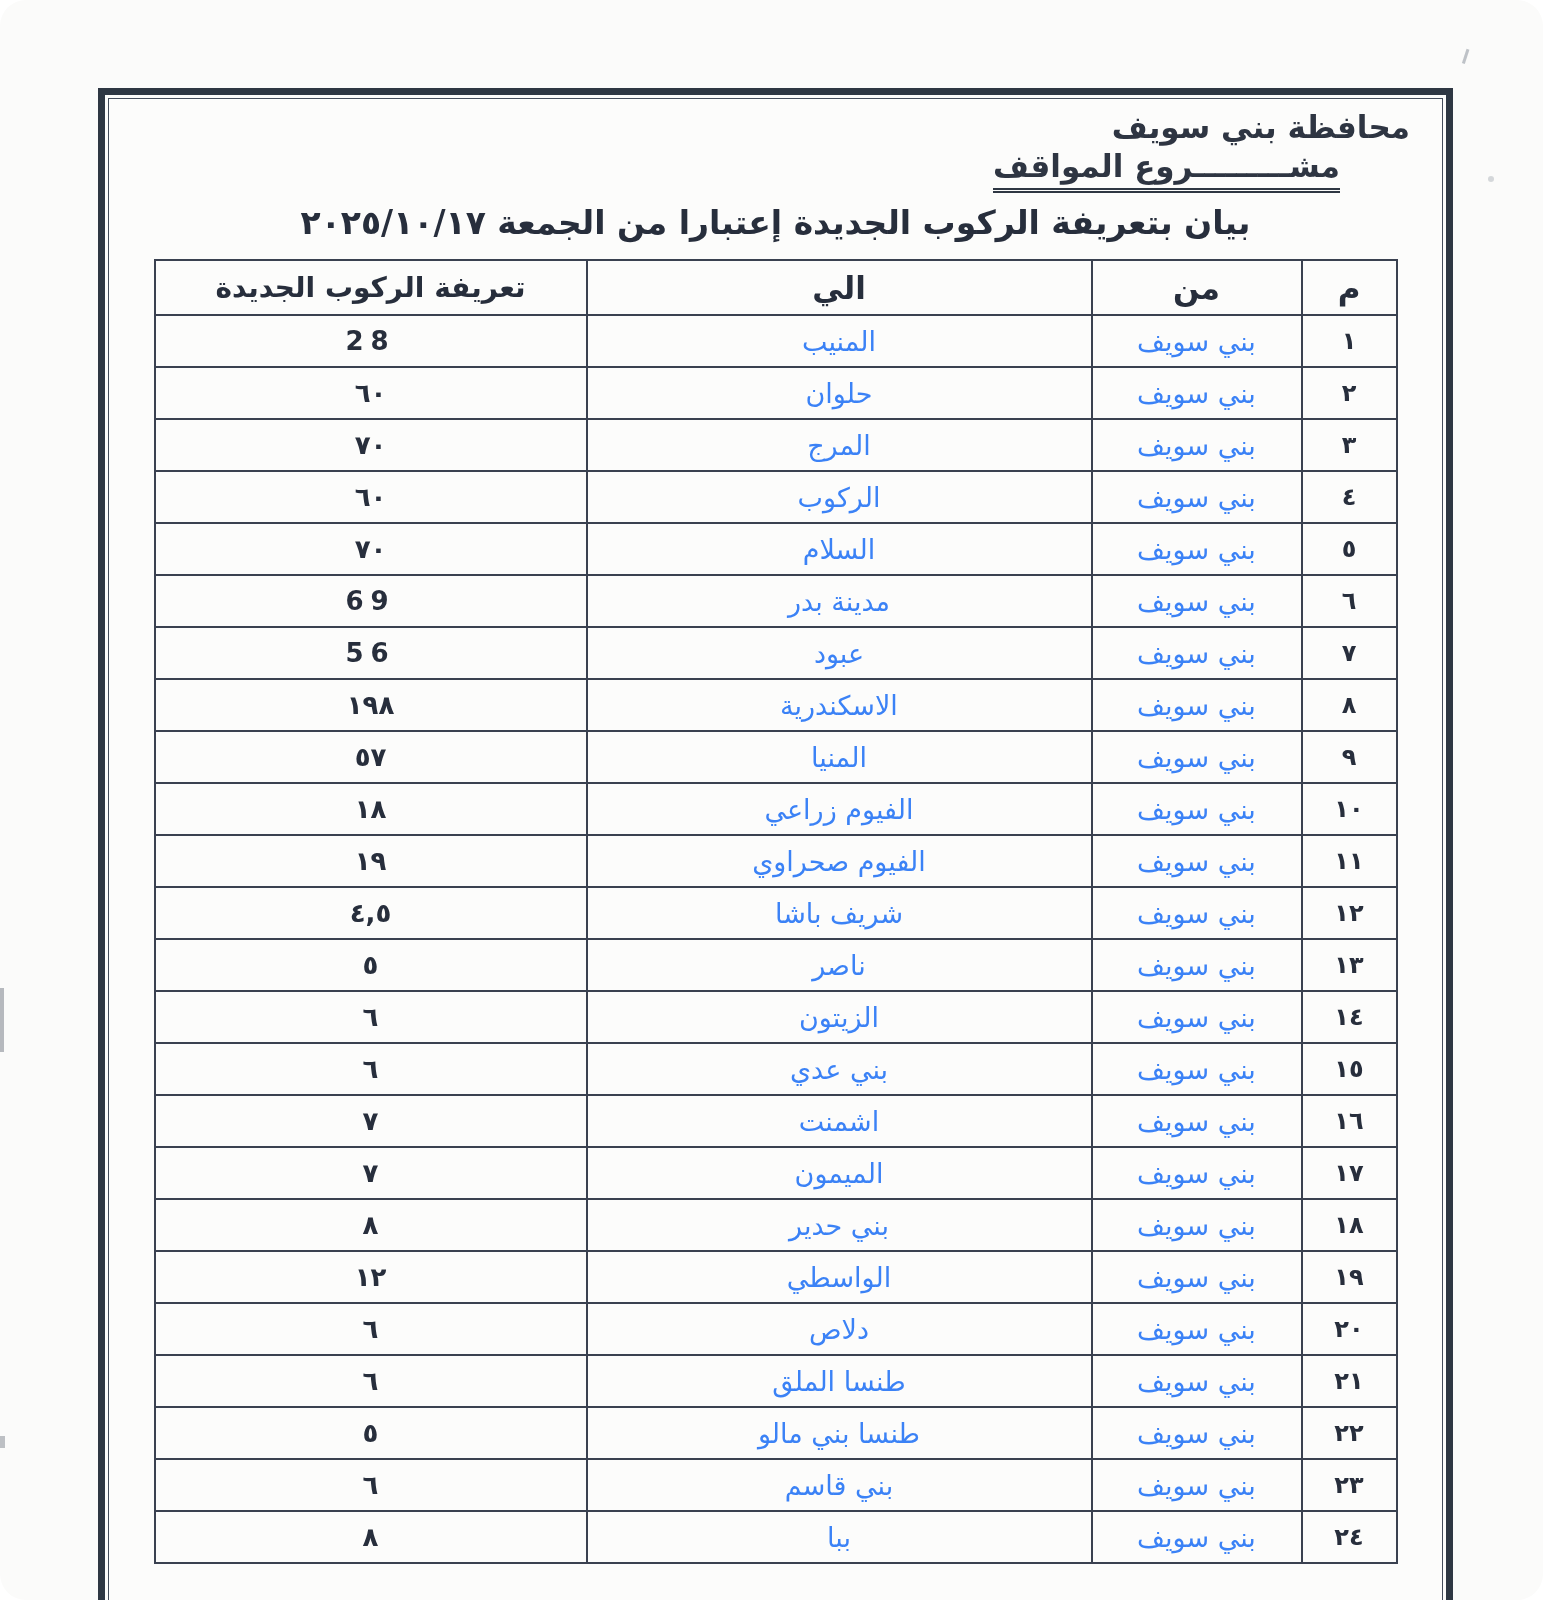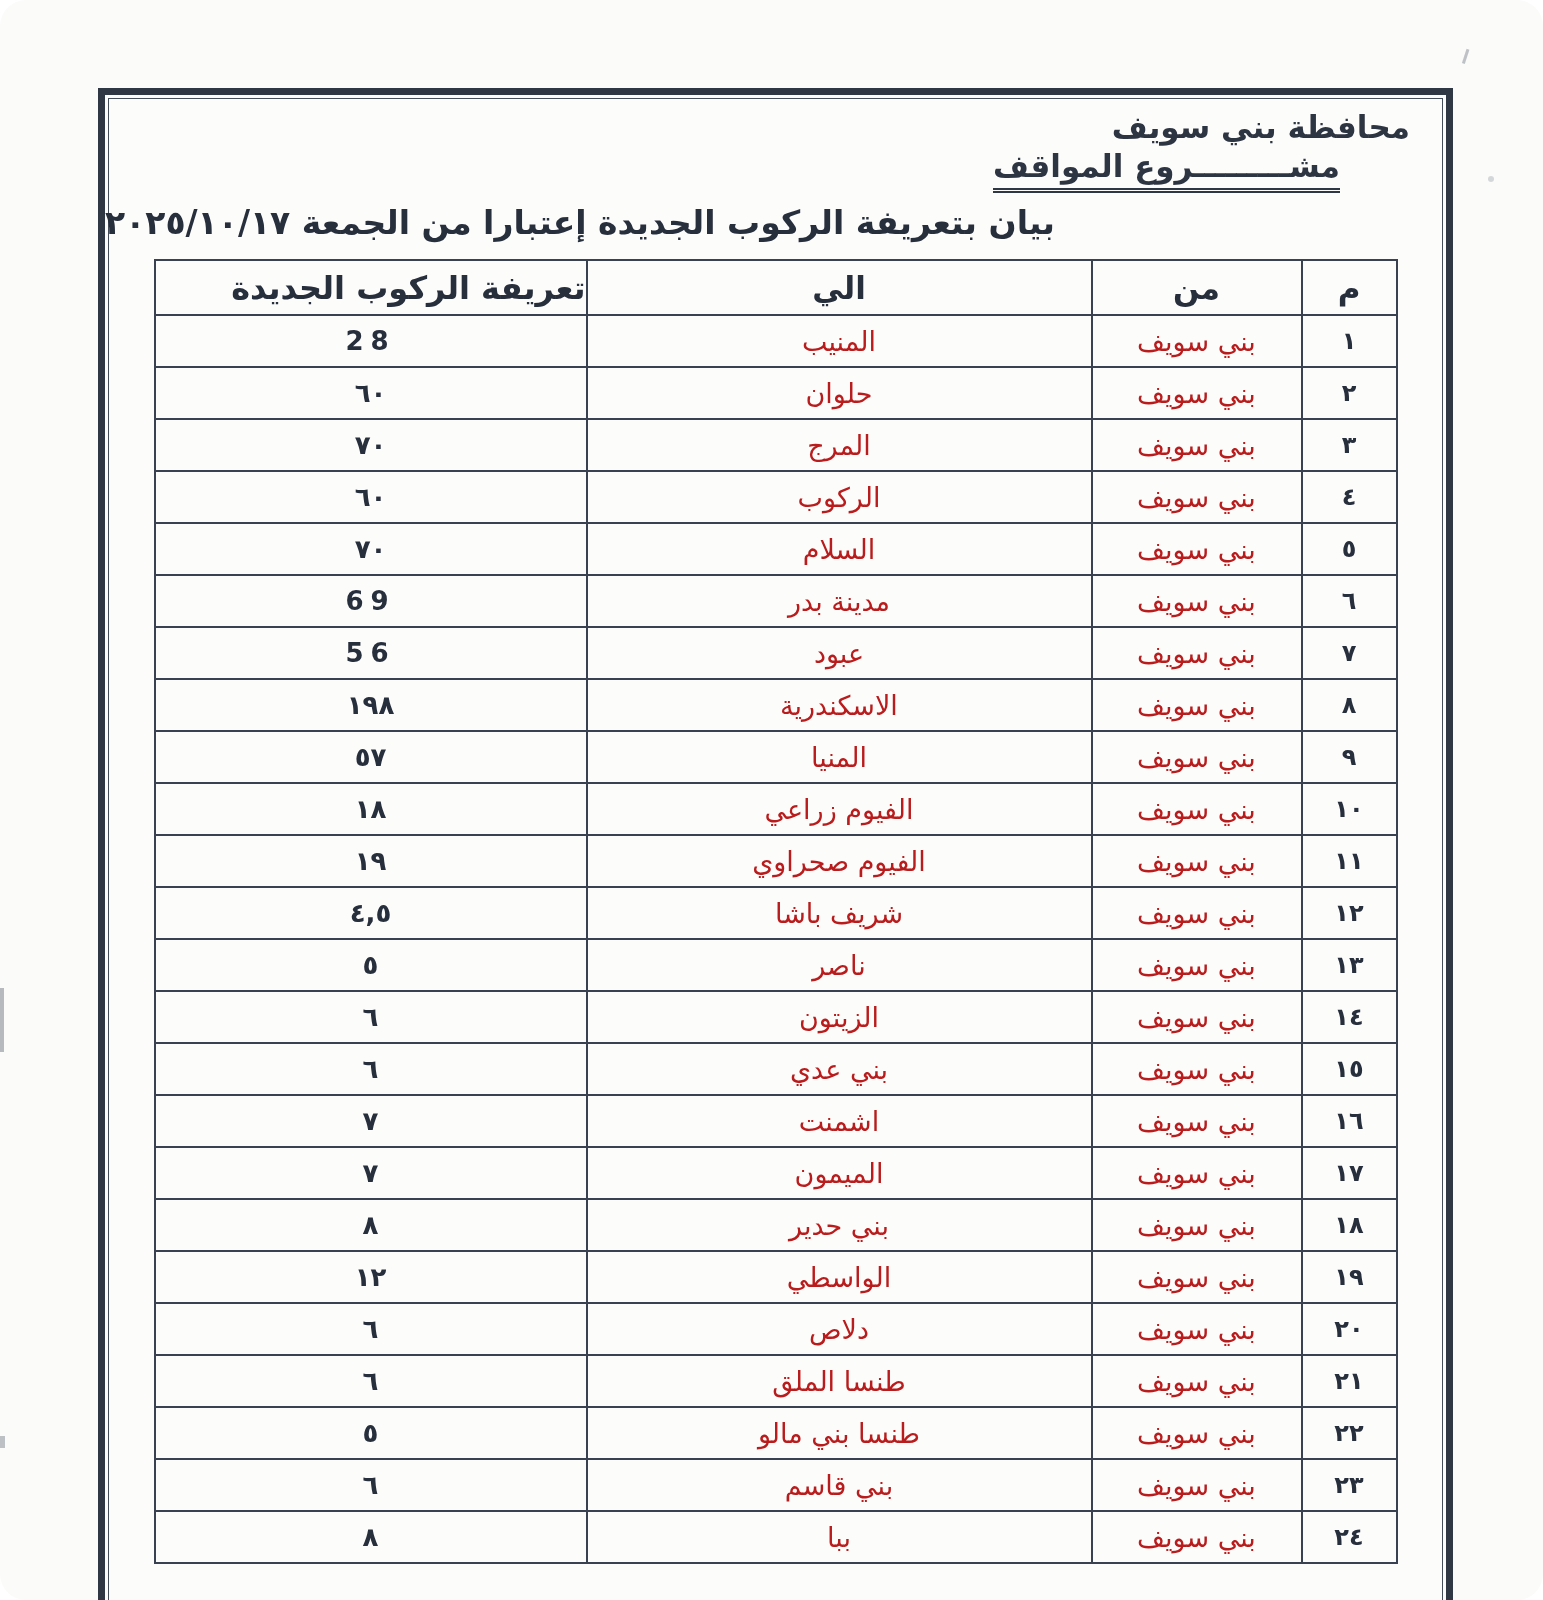--- a/index.html
+++ b/index.html
@@ -35,21 +35,21 @@
   }
   .dept-wrap { width:fit-content; margin:0 106px 0 0;text-align:center; }
   .dept {
     display:inline-block;
     font-size:31px; font-weight:bold;
     line-height:38px;
     border-bottom:5px double #2e3743;
     padding-bottom:3px;
   }
   .title {
-    text-align:left;
+    text-align:center;
     margin-top:8px;
     font-size:33px; font-weight:bold;
     line-height:44px;
     color:#272e3c;
   }
   .subtitle-wrap { text-align:center; margin-top:2px; }
   .subtitle {
     display:inline-block;
     font-size:31px; font-weight:bold;
     line-height:38px;
@@ -66,23 +66,23 @@
   }
   .fares th, .fares td {
     border:2px solid #3a4150;
     text-align:center;
     vertical-align:middle;
     padding:0;
     overflow:hidden;
   }
   .fares thead th { height:53px; font-weight:bold; color:#272e3c; }
   .fares thead th.h-big { font-size:31px; }
-  .fares thead th.h-fare { font-size:32px;text-align:right; }
+  .fares thead th.h-fare { font-size:28px; }
   .fares td { height:50px; }
-  .fares td.txt { font-size:27px; color:#b91c1c; }
+  .fares td.txt { font-size:27px; color:#3b82f6; }
   .fares td.num {
     font-size:26px; font-weight:bold;
     letter-spacing:7px; color:#272e3c;
   }
   .fares td.rno {
     font-size:24px; font-weight:bold;
     letter-spacing:4px; color:#272e3c;
   }
 
   

